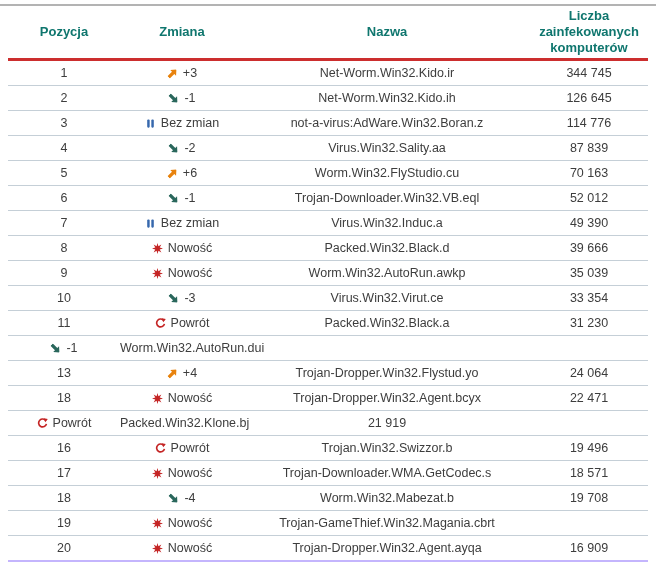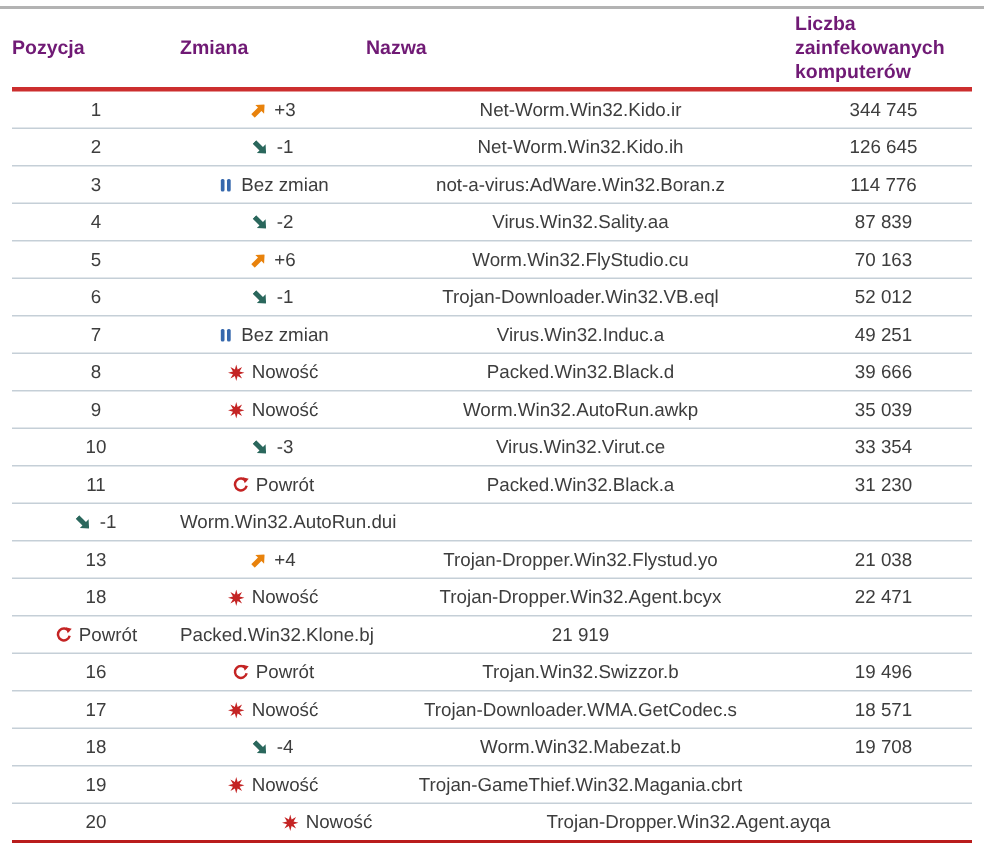--- a/index.html
+++ b/index.html
@@ -6,25 +6,25 @@
   .page{
     width:656px;height:571px;background:#ffffff;overflow:hidden;
     font-family:"Liberation Sans","DejaVu Sans",sans-serif;
     color:#3d3d3d;position:relative;box-sizing:border-box;
   }
   .topline{height:2px;background:#b3b3b3;margin-top:4px;}
   .table{margin:0 8px;}
   .grid{display:grid;grid-template-columns:112px 124px 286px 118px;}
   .header-row{height:52px;align-items:center;}
   .header-cell{
-    text-align:left;font-weight:bold;font-size:13px;color:#701a75;line-height:1.22;
+    text-align:center;font-weight:bold;font-size:13px;color:#0f766e;line-height:1.22;
   }
   .redline{height:3px;background:#cc2e2e;}
   .row{height:24px;align-items:center;border-bottom:1px solid #c5cfd7;font-size:12.5px;}
-  .row:last-child{border-bottom:2px solid #b91c1c;gap:36px;}
+  .row:last-child{border-bottom:2px solid #c4b5fd;}
   .cell{text-align:center;white-space:nowrap;}
   .chg{display:flex;align-items:center;justify-content:center;gap:5px;}
   .chg-ico{width:11px;height:11px;display:inline-flex;align-items:center;justify-content:center;}
   .chg-ico svg{width:11px;height:11px;display:block;}
 </style>
 </head>
 <body>
 
 <div class="page">
   <div class="topline"></div>
@@ -127,21 +127,21 @@
     <div class="cell chg">
       <span class="chg-ico">
               <svg viewBox="0 0 12 12">
                 <rect x="2.4" y="1.5" width="2.7" height="9" rx="1.1" fill="#3668ad"></rect>
                 <rect x="6.9" y="1.5" width="2.7" height="9" rx="1.1" fill="#3668ad"></rect>
               </svg>
             </span>
       <span class="chg-lbl">Bez zmian</span>
     </div>
     <div class="cell">Virus.Win32.Induc.a</div>
-    <div class="cell">49 251</div>
+    <div class="cell">49 390</div>
   </div>
 
   <div class="grid row">
     <div class="cell">8</div>
     <div class="cell chg">
       <span class="chg-ico">
               <svg viewBox="0 0 12 12">
                 <polygon fill="#c42424" points="12,6 8.4,7 10.24,10.24 7,8.4 6,12 5,8.4 1.76,10.24 3.6,7 0,6 3.6,5 1.76,1.76 5,3.6 6,0 7,3.6 10.24,1.76 8.4,5"></polygon>
               </svg>
             </span>
@@ -210,21 +210,21 @@
     <div class="cell">13</div>
     <div class="cell chg">
       <span class="chg-ico">
               <svg viewBox="0 0 12 12" style="transform:rotate(45deg)">
                 <path d="M6 0 L10.5 5 L7.8 5 L7.8 12 L4.2 12 L4.2 5 L1.5 5 Z" fill="#e8820c"></path>
               </svg>
             </span>
       <span class="chg-lbl">+4</span>
     </div>
     <div class="cell">Trojan-Dropper.Win32.Flystud.yo</div>
-    <div class="cell">21 038</div>
+    <div class="cell">24 064</div>
   </div>
 
   <div class="grid row">
     <div class="cell">18</div>
     <div class="cell chg">
       <span class="chg-ico">
               <svg viewBox="0 0 12 12">
                 <polygon fill="#c42424" points="12,6 8.4,7 10.24,10.24 7,8.4 6,12 5,8.4 1.76,10.24 3.6,7 0,6 3.6,5 1.76,1.76 5,3.6 6,0 7,3.6 10.24,1.76 8.4,5"></polygon>
               </svg>
             </span>

